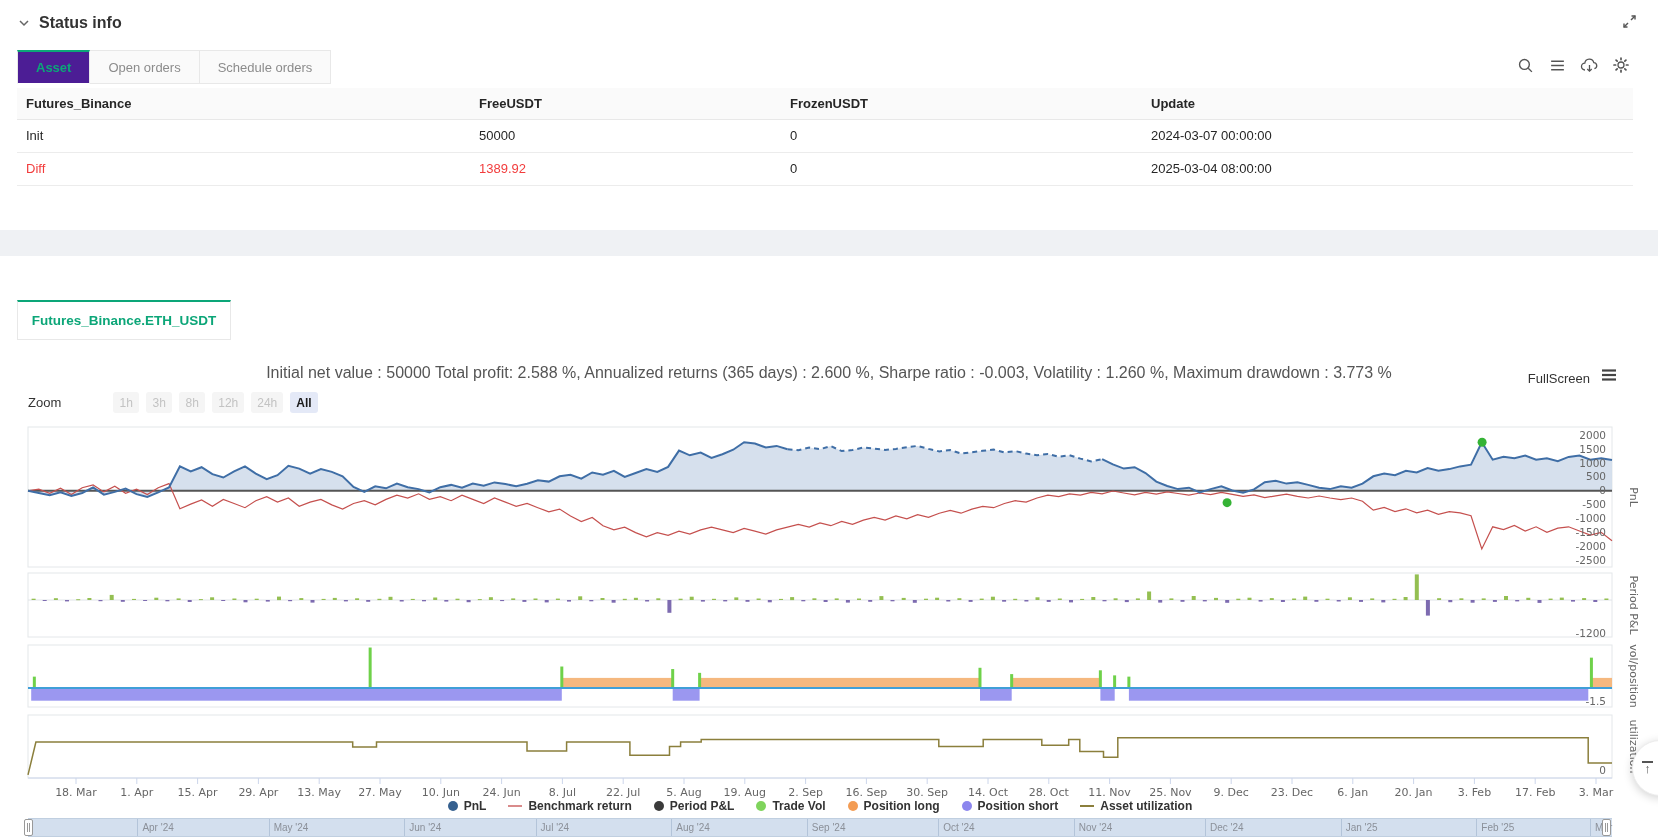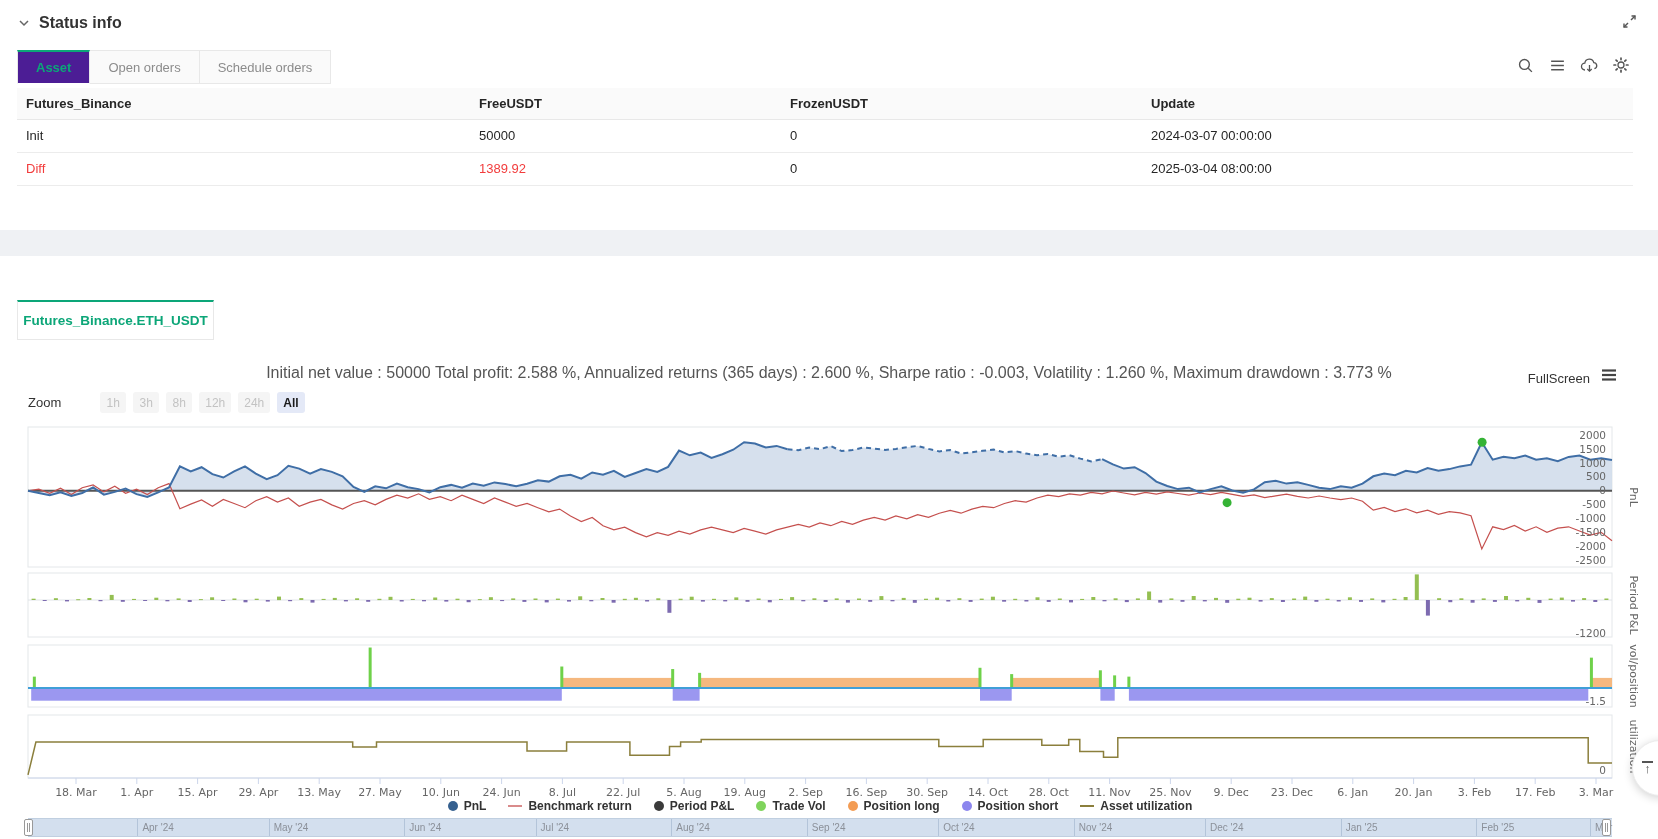--- a/index.html
+++ b/index.html
@@ -23,21 +23,21 @@
   table.status th, table.status td { border-bottom:1px solid #ececec; text-align:left; padding:0 0 0 9px; height:33px; font-weight:normal; }
   table.status thead th { background:#fafafa; font-weight:bold; color:#262626; height:31px; border-bottom:1px solid #e8e8e8; }
   
   .band { background:#eff1f4; }
   
   .etab { border:1px solid #e8e8e8; border-top:2px solid #0ca678; background:#fff; color:#0ca678;
           font-size:13.5px; font-weight:bold; display:flex; align-items:center; justify-content:center; cursor:pointer; }
   .summary { font-size:16px; color:#555; text-align:center; width:100%; }
   .fs { display:flex; align-items:flex-end; gap:8px; font-size:13px; color:#333; }
   
-  .zoomrow { display:flex; align-items:center; gap:1px; font-size:13px; color:#333; }
+  .zoomrow { display:flex; align-items:center; gap:14px; font-size:13px; color:#333; }
   .zbtn { min-width:26px; height:21px; padding:0 6px; display:flex; align-items:center; justify-content:center;
           background:#f5f5f5; color:#c3c3c3; border-radius:3px; font-size:12px; cursor:pointer; }
   .zbtn.active { background:#e4e9f7; color:#1a1a1a; font-weight:bold; }
   
   .legend { display:flex; justify-content:center; align-items:center; gap:22px; font-size:12px; font-weight:bold; color:#333; }
   .legend .it { display:flex; align-items:center; gap:6px; cursor:pointer; }
   .lm-c { width:10px; height:10px; border-radius:50%; display:inline-block; }
   .lm-l { width:14px; height:0; border-top:2px solid; display:inline-block; }
   
   .nav { background:#d3dfee; border-top:1px solid #c0cfe0; border-bottom:1px solid #c0cfe0; position:absolute; }
@@ -153,21 +153,21 @@
 
 <div class="abs" style="left:17px; top:272px; display:flex; align-items:center; gap:8px;margin-top:44px;">
   <span class="chev">
     <svg width="14" height="14" viewBox="0 0 14 14">
         <polyline points="3,5 7,9 11,5" fill="none" stroke="#666" stroke-width="1.5"></polyline>
       </svg>
   </span>
   <span class="sec-title">Earnings overview</span>
 </div>
 
-<div class="abs etab" style="left:17px; top:300px; width:197px; height:40px;">Futures_Binance.ETH_USDT</div>
+<div class="abs etab" style="left:17px; top:300px; width:214px; height:40px;">Futures_Binance.ETH_USDT</div>
 
 <div class="abs summary" style="left:0; top:364px;">Initial net value : 50000 Total profit: 2.588 %, Annualized returns (365 days) : 2.600 %, Sharpe ratio : -0.003, Volatility : 1.260 %, Maximum drawdown : 3.773 %</div>
 
 <div class="abs fs" style="right:38px; top:364px;">
   <span>FullScreen</span>
   <span class="icon-btn">
     <svg width="16" height="14" viewBox="0 0 16 14" stroke="#444" stroke-width="2.2">
         <line x1="1" y1="2.5" x2="15" y2="2.5"></line>
         <line x1="1" y1="7" x2="15" y2="7"></line>
         <line x1="1" y1="11.5" x2="15" y2="11.5"></line>

